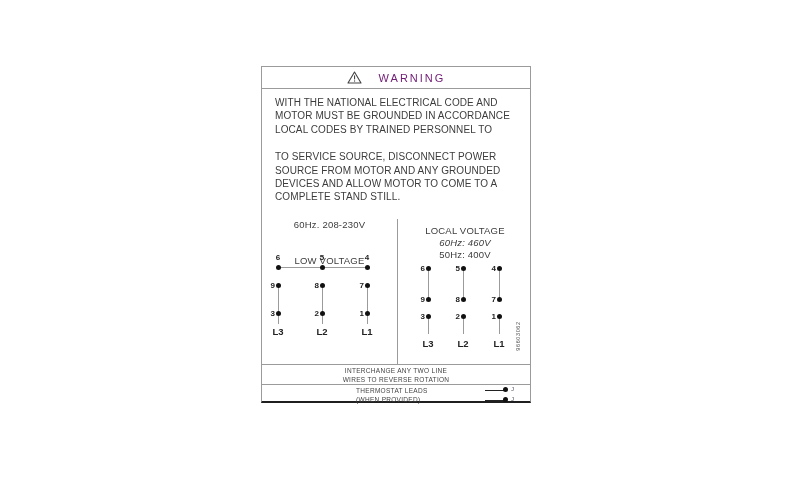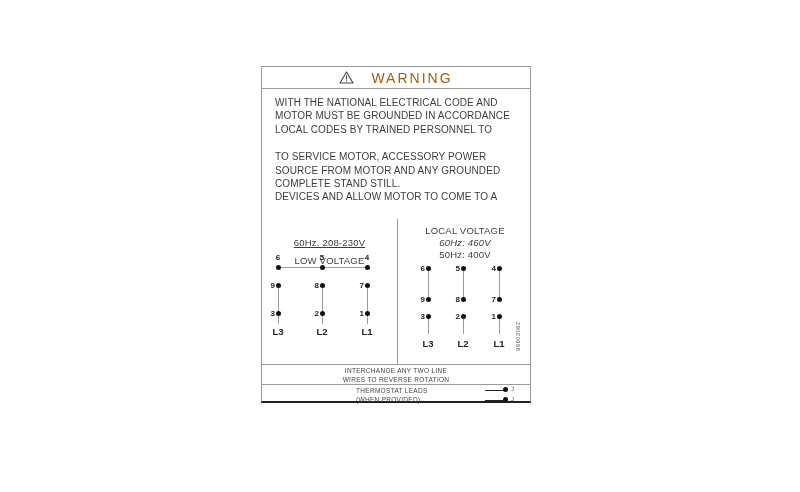--- a/index.html
+++ b/index.html
@@ -14,21 +14,21 @@
   .label {
     position:absolute; left:261px; top:66px; width:270px; height:337px;
     border:1px solid #9b9b9b; border-bottom:2px solid #1f1f1f; background:#fff;
     color:#3c3c3c;
   }
   .sec-header {
     position:absolute; left:0; top:0; width:100%; height:22px;
     border-bottom:1px solid #9b9b9b;
     display:flex; align-items:center; justify-content:center; gap:17px;
   }
-  .warn-title { font-size:14px; letter-spacing:2px; color:#a16207; }
+  .warn-title { font-size:11px; letter-spacing:2px; color:#701a75; }
   .sec-body { position:absolute; left:0; top:22px; width:100%; height:130px; padding:7px 10px 0 13px; }
   .body-par { font-size:10px; line-height:13.4px; letter-spacing:0.1px; color:#3c3c3c; }
   .body-par + .body-par { margin-top:14px; }
   .body-par span { display:block; }
   .sec-volt { position:absolute; left:0; top:152px; width:100%; height:145px; }
   .volt-col { position:absolute; top:0; width:135px; height:145px; }
   .col-low  { left:0; }
   .col-high { left:135px; border-left:1px solid #9b9b9b; }
   .volt-title { position:absolute; left:0; width:100%; text-align:center; font-size:9.5px; color:#3c3c3c; letter-spacing:0.2px; }
   .dot { position:absolute; width:5px; height:5px; border-radius:50%; background:#111; }
@@ -74,32 +74,32 @@
       <span class="warn-title">WARNING</span>
     </div>
 
     <div class="sec-body">
       <div class="body-par">
         <span>WITH THE NATIONAL ELECTRICAL CODE AND</span>
         <span>MOTOR MUST BE GROUNDED IN ACCORDANCE</span>
         <span>LOCAL CODES BY TRAINED PERSONNEL TO</span>
       </div>
       <div class="body-par">
-        <span>TO SERVICE MOTOR, ACCESSORY POWER</span>
+        <span>TO SERVICE SOURCE, DISCONNECT POWER</span>
         <span>SOURCE FROM MOTOR AND ANY GROUNDED</span>
+        <span>DEVICES AND ALLOW MOTOR TO COME TO A</span>
         <span>COMPLETE STAND STILL.</span>
-        <span>DEVICES AND ALLOW MOTOR TO COME TO A</span>
       </div>
     </div>
 
     <div class="sec-volt">
 
       <div class="volt-col col-low">
         <div class="volt-title" style="top:0;margin-top:36px;">LOW VOLTAGE</div>
-        <div class="volt-title" style="top:18px;text-decoration:underline;">60Hz. 208-230V</div>
+        <div class="volt-title" style="top:0;">60Hz. 208-230V</div>
 
         <div class="hline" style="left:16px; top:47.5px; width:89px;"></div>
 
         <div class="vline" style="left:15.5px;  top:66px; height:39px;"></div>
         <div class="vline" style="left:59.5px;  top:66px; height:39px;"></div>
         <div class="vline" style="left:104.5px; top:66px; height:39px;"></div>
 
         <span class="tnum above" style="left:9px;  top:34px;">6</span>
         <span class="tnum above" style="left:53px; top:34px;">5</span>
         <span class="tnum above" style="left:98px; top:34px;">4</span>

